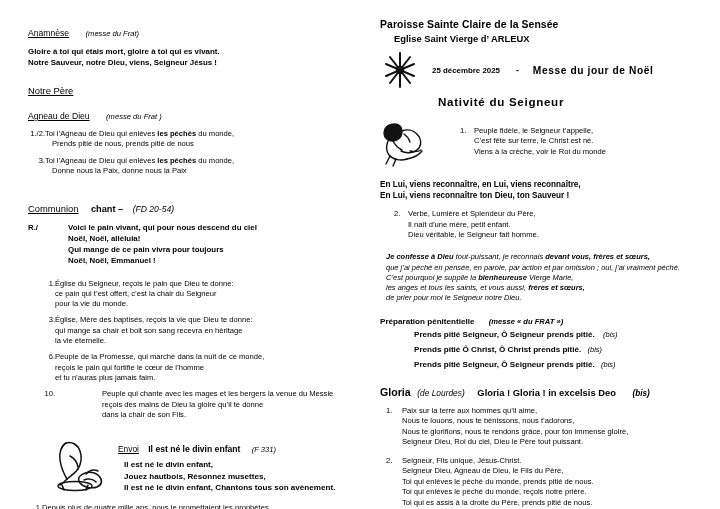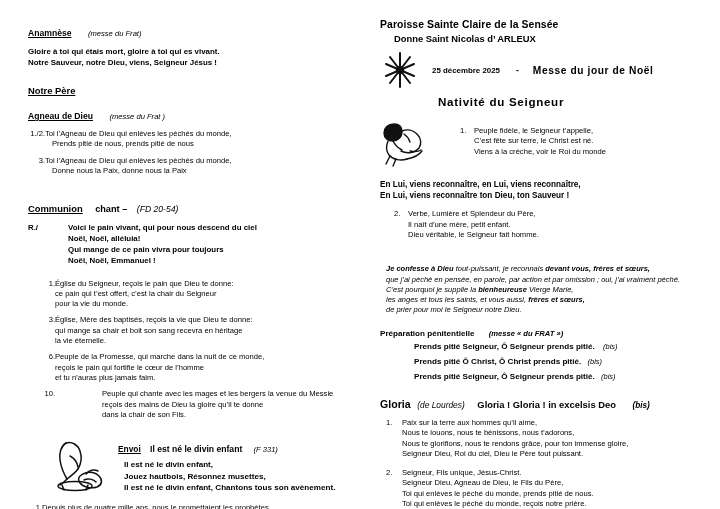--- a/index.html
+++ b/index.html
@@ -6,32 +6,32 @@
   body{
     width:720px;height:509px;background:#ffffff;color:#000000;
     font-family:"Liberation Sans", sans-serif;
     overflow:hidden;
   }
   .page{position:relative;width:720px;height:509px;}
   .col{position:absolute;top:0;height:509px;box-sizing:border-box;}
   .col-left{left:0;width:372px;padding:22px 10px 0 28px;}
   .col-right{left:372px;width:348px;padding:18px 8px 0 8px;}
 
-  .h-title{font-weight:bold;text-decoration:underline;font-size:8.6px;display:inline;}
+  .h-title{font-weight:normal;text-decoration:underline;font-size:8.6px;display:inline;}
   .h-title-nound{font-weight:bold;font-size:8.6px;display:inline;}
   .ital{font-style:italic;font-size:7.6px;}
   .sp{height:7px;}
   .sp-l{height:12px;}
 
   .bold-line{font-weight:bold;font-size:7.9px;line-height:10.6px;}
   .verse{display:flex;font-size:7.6px;line-height:10.3px;margin-top:6px;}
   .verse .num{width:17px;flex:none;text-align:right;}
   .verse .txt{flex:1;}
   .verse.narrow .num{width:14px;}
-  b{font-weight:normal;}
+  b{font-weight:bold;}
 
   
   .refrain{display:flex;margin-top:7px;}
   .refrain .rj{width:40px;flex:none;font-weight:bold;font-size:7.8px;line-height:10.8px;}
   .refrain .rtxt{font-weight:bold;font-size:7.9px;line-height:10.8px;}
 
   
   .envoi-wrap{display:flex;margin-top:16px;align-items:flex-start;}
   .envoi-img{width:62px;flex:none;margin-left:22px;margin-top:0px;}
   .envoi-body{flex:1;padding-left:6px;padding-top:8px;}
@@ -48,21 +48,21 @@
   .nativite{font-weight:bold;font-size:11.6px;letter-spacing:.7px;margin-left:58px;margin-top:5px;}
 
   .chant-row{display:flex;margin-top:10px;}
   .angel-cell{width:58px;flex:none;}
   .chant-body{flex:1;padding-left:6px;}
   .chant-head{font-weight:bold;font-size:8.2px;margin-top:6px;}
   .chant-verse{margin-top:8px;font-size:7.6px;line-height:10.3px;display:flex;}
   .chant-verse .num{width:14px;flex:none;}
 
   .antiphon{font-weight:bold;font-size:8.2px;line-height:11.2px;margin-top:9px;}
-  .confiteor{font-style:italic;font-size:7.5px;line-height:10.3px;margin-top:24px;padding-left:6px;}
+  .confiteor{font-style:italic;font-size:7.5px;line-height:10.3px;margin-top:12px;padding-left:6px;}
   .confiteor b{font-style:italic;font-weight:bold;}
   .prep-head{font-weight:bold;font-size:8.1px;margin-top:13px;}
   .prep-line{font-weight:bold;font-size:8.1px;line-height:12px;padding-left:34px;margin-top:3px;}
   .prep-line .bis{font-weight:normal;font-style:italic;font-size:7.4px;}
   .gloria-head{font-size:9.4px;margin-top:15px;font-weight:bold;}
   .gloria-head .lo{font-style:italic;font-weight:normal;font-size:8.4px;}
   .gloria-head .bis{font-style:italic;font-weight:bold;font-size:8.2px;}
   .g-verse{display:flex;font-size:7.6px;line-height:10.5px;margin-top:8px;}
   .g-verse .num{width:16px;flex:none;}
   svg{display:block;}
@@ -201,21 +201,21 @@
         <div>Depuis plus de quatre mille ans, nous le promettaient les prophètes</div>
 
       </div>
     </div>
 
   </div>
 
   <div class="col col-right">
 
     <div class="parish">Paroisse Sainte Claire de la Sensée</div>
-    <div class="church">Donne Saint Nicolas d’ ARLEUX</div>
+    <div class="church">Eglise Saint Vierge d’ ARLEUX</div>
 
     <div class="datebar">
       <div class="star-cell">
         <svg width="40" height="40" viewBox="0 0 40 40">
           <g stroke="#111" stroke-width="2" stroke-linecap="round">
             <line x1="20" y1="3" x2="20" y2="37"></line>
             <line x1="6" y1="14" x2="34" y2="26"></line>
             <line x1="34" y1="14" x2="6" y2="26"></line>
             <line x1="10" y1="7" x2="30" y2="33"></line>
             <line x1="30" y1="7" x2="10" y2="33"></line>

